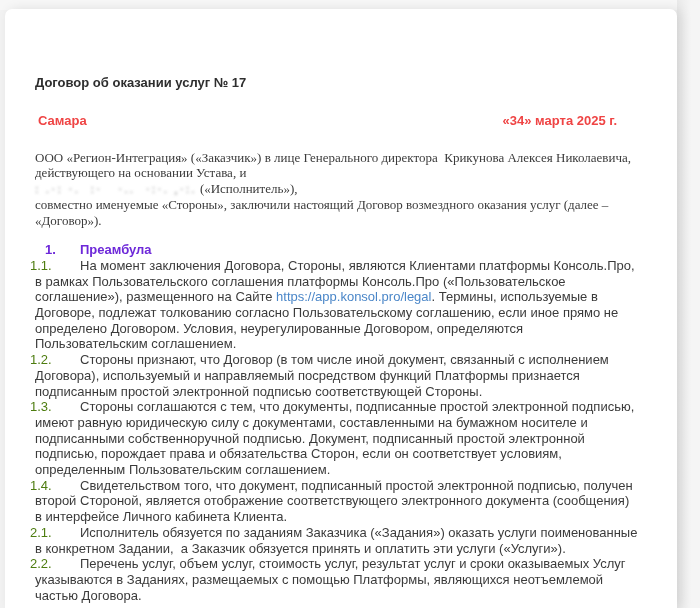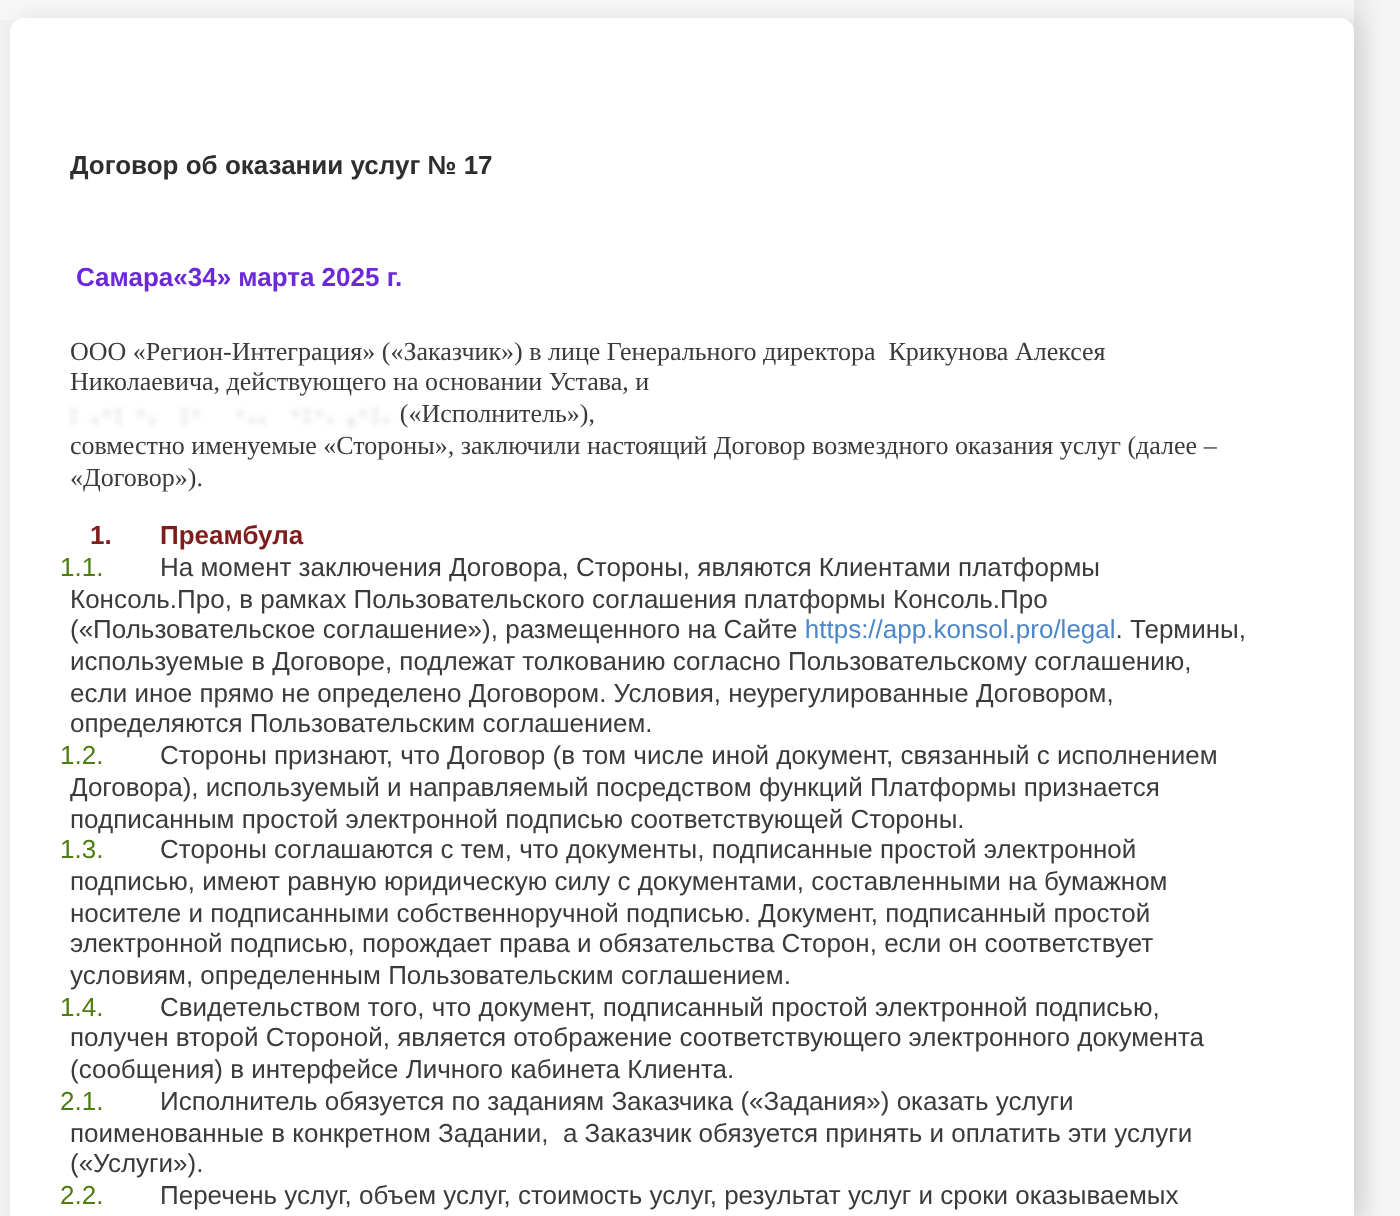--- a/index.html
+++ b/index.html
@@ -13,40 +13,40 @@
     background:#f7f7f7;
   }
   .gutter-right{
     position:absolute;right:0;top:0;width:23px;height:608px;
     background:linear-gradient(to right,#e9e9e9,#f5f5f5 60%);
   }
   .page{
     position:absolute;left:5px;top:9px;width:672px;height:599px;
     background:#ffffff;border-radius:7px 7px 0 0;
     box-shadow:4px 0 12px rgba(0,0,0,0.10);
-    padding:66px 54px 0 25px;box-sizing:border-box;
+    padding:66px 38px 0 25px;box-sizing:border-box;
     color:#3b3b3b;font-size:13px;line-height:15.7px;
   }
   .title{
     margin:0;font-size:13px;line-height:16px;font-weight:bold;color:#2e2e2e;
     padding-left:5px;
   }
   .cityrow{
-    margin-top:40px;display:flex;justify-content:flex-start;
-    font-weight:bold;color:#6d28d9;
+    margin-top:22px;display:flex;justify-content:space-between;
+    font-weight:bold;color:#ef4444;
     padding-left:8px;padding-right:22px;
   }
   .parties{margin-top:21px;padding-left:5px;font-family:Liberation Serif, serif;}
   .parties div{white-space:pre-wrap;}
   .redacted{
     filter:blur(1.6px);color:#8d8d8d;letter-spacing:2px;
     display:inline-block;min-width:138px;
   }
   .sec-heading{
-    margin:14px 0 0 5px;font-weight:bold;color:#7f1d1d;white-space:pre-wrap;
+    margin:14px 0 0 5px;font-weight:bold;color:#6d28d9;white-space:pre-wrap;
   }
   .sec-heading .num{
     display:inline-block;width:35px;margin-left:10px;font-weight:bold;
   }
   .para{margin:0 0 0 5px;white-space:pre-wrap;}
   .para .num{
     display:inline-block;width:50px;margin-left:-5px;font-weight:normal;color:#4d7c0f;
     white-space:nowrap;
   }
   .para a{text-decoration:none;text-align:right;}

